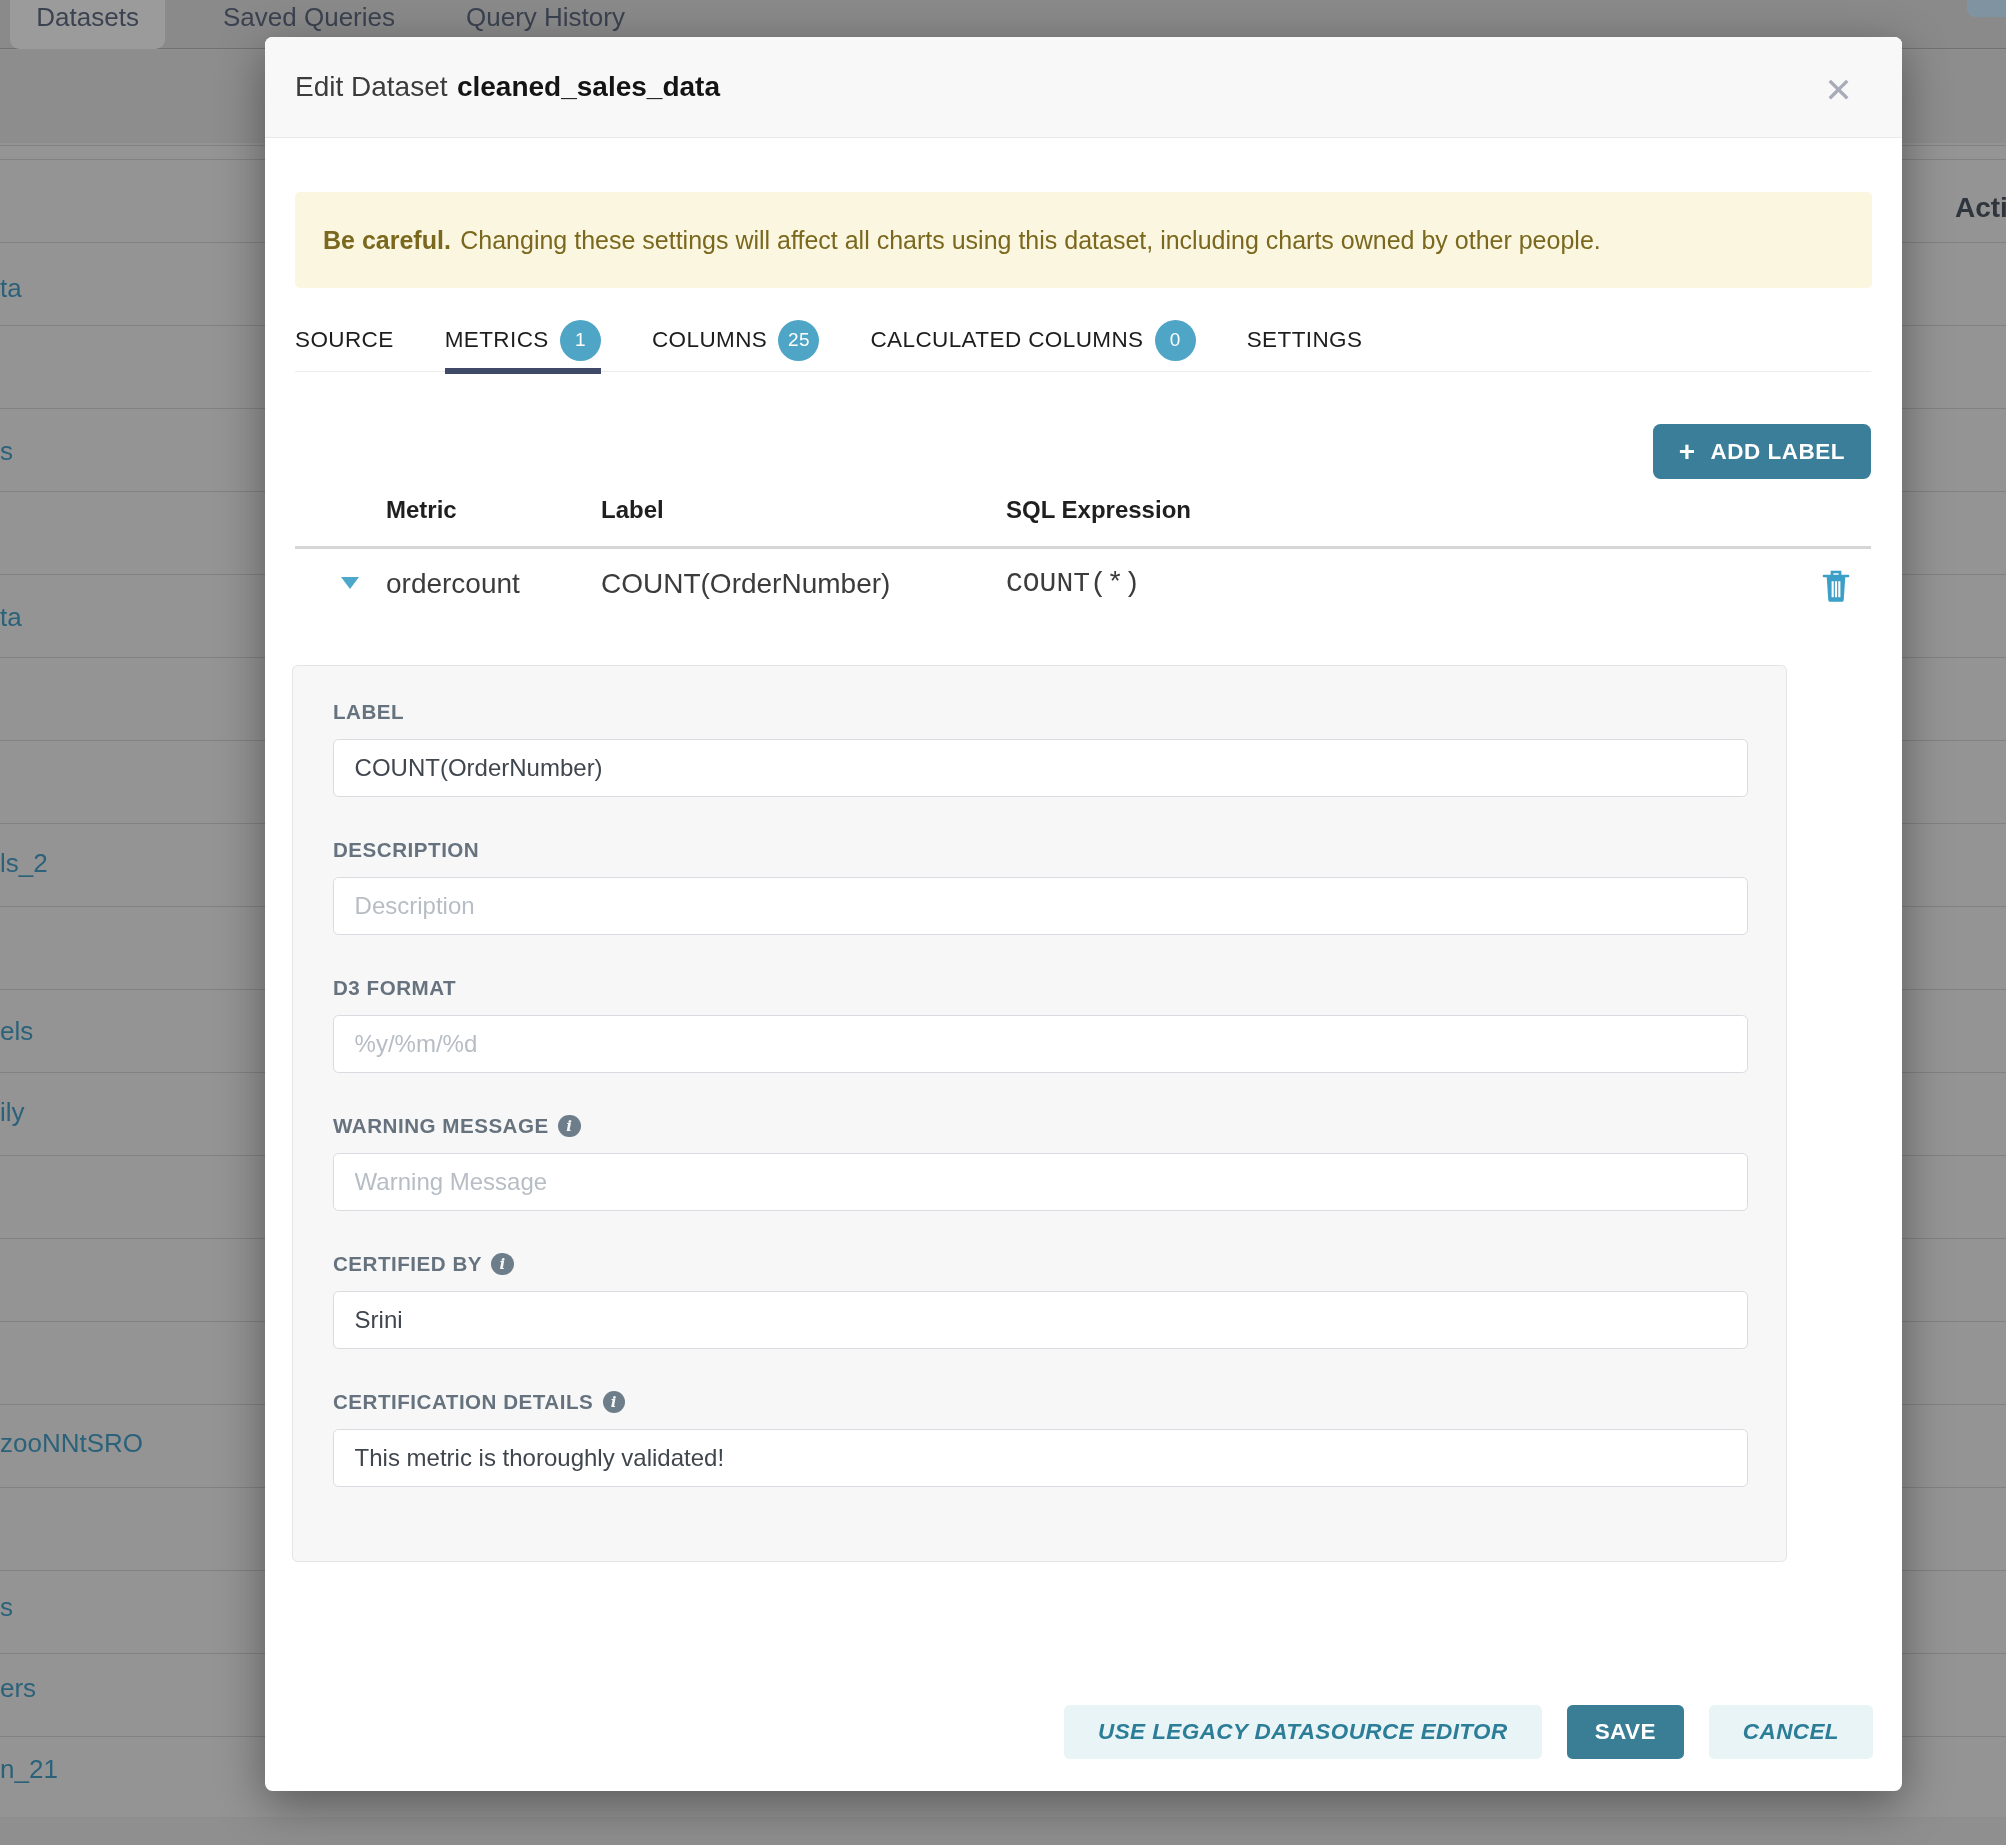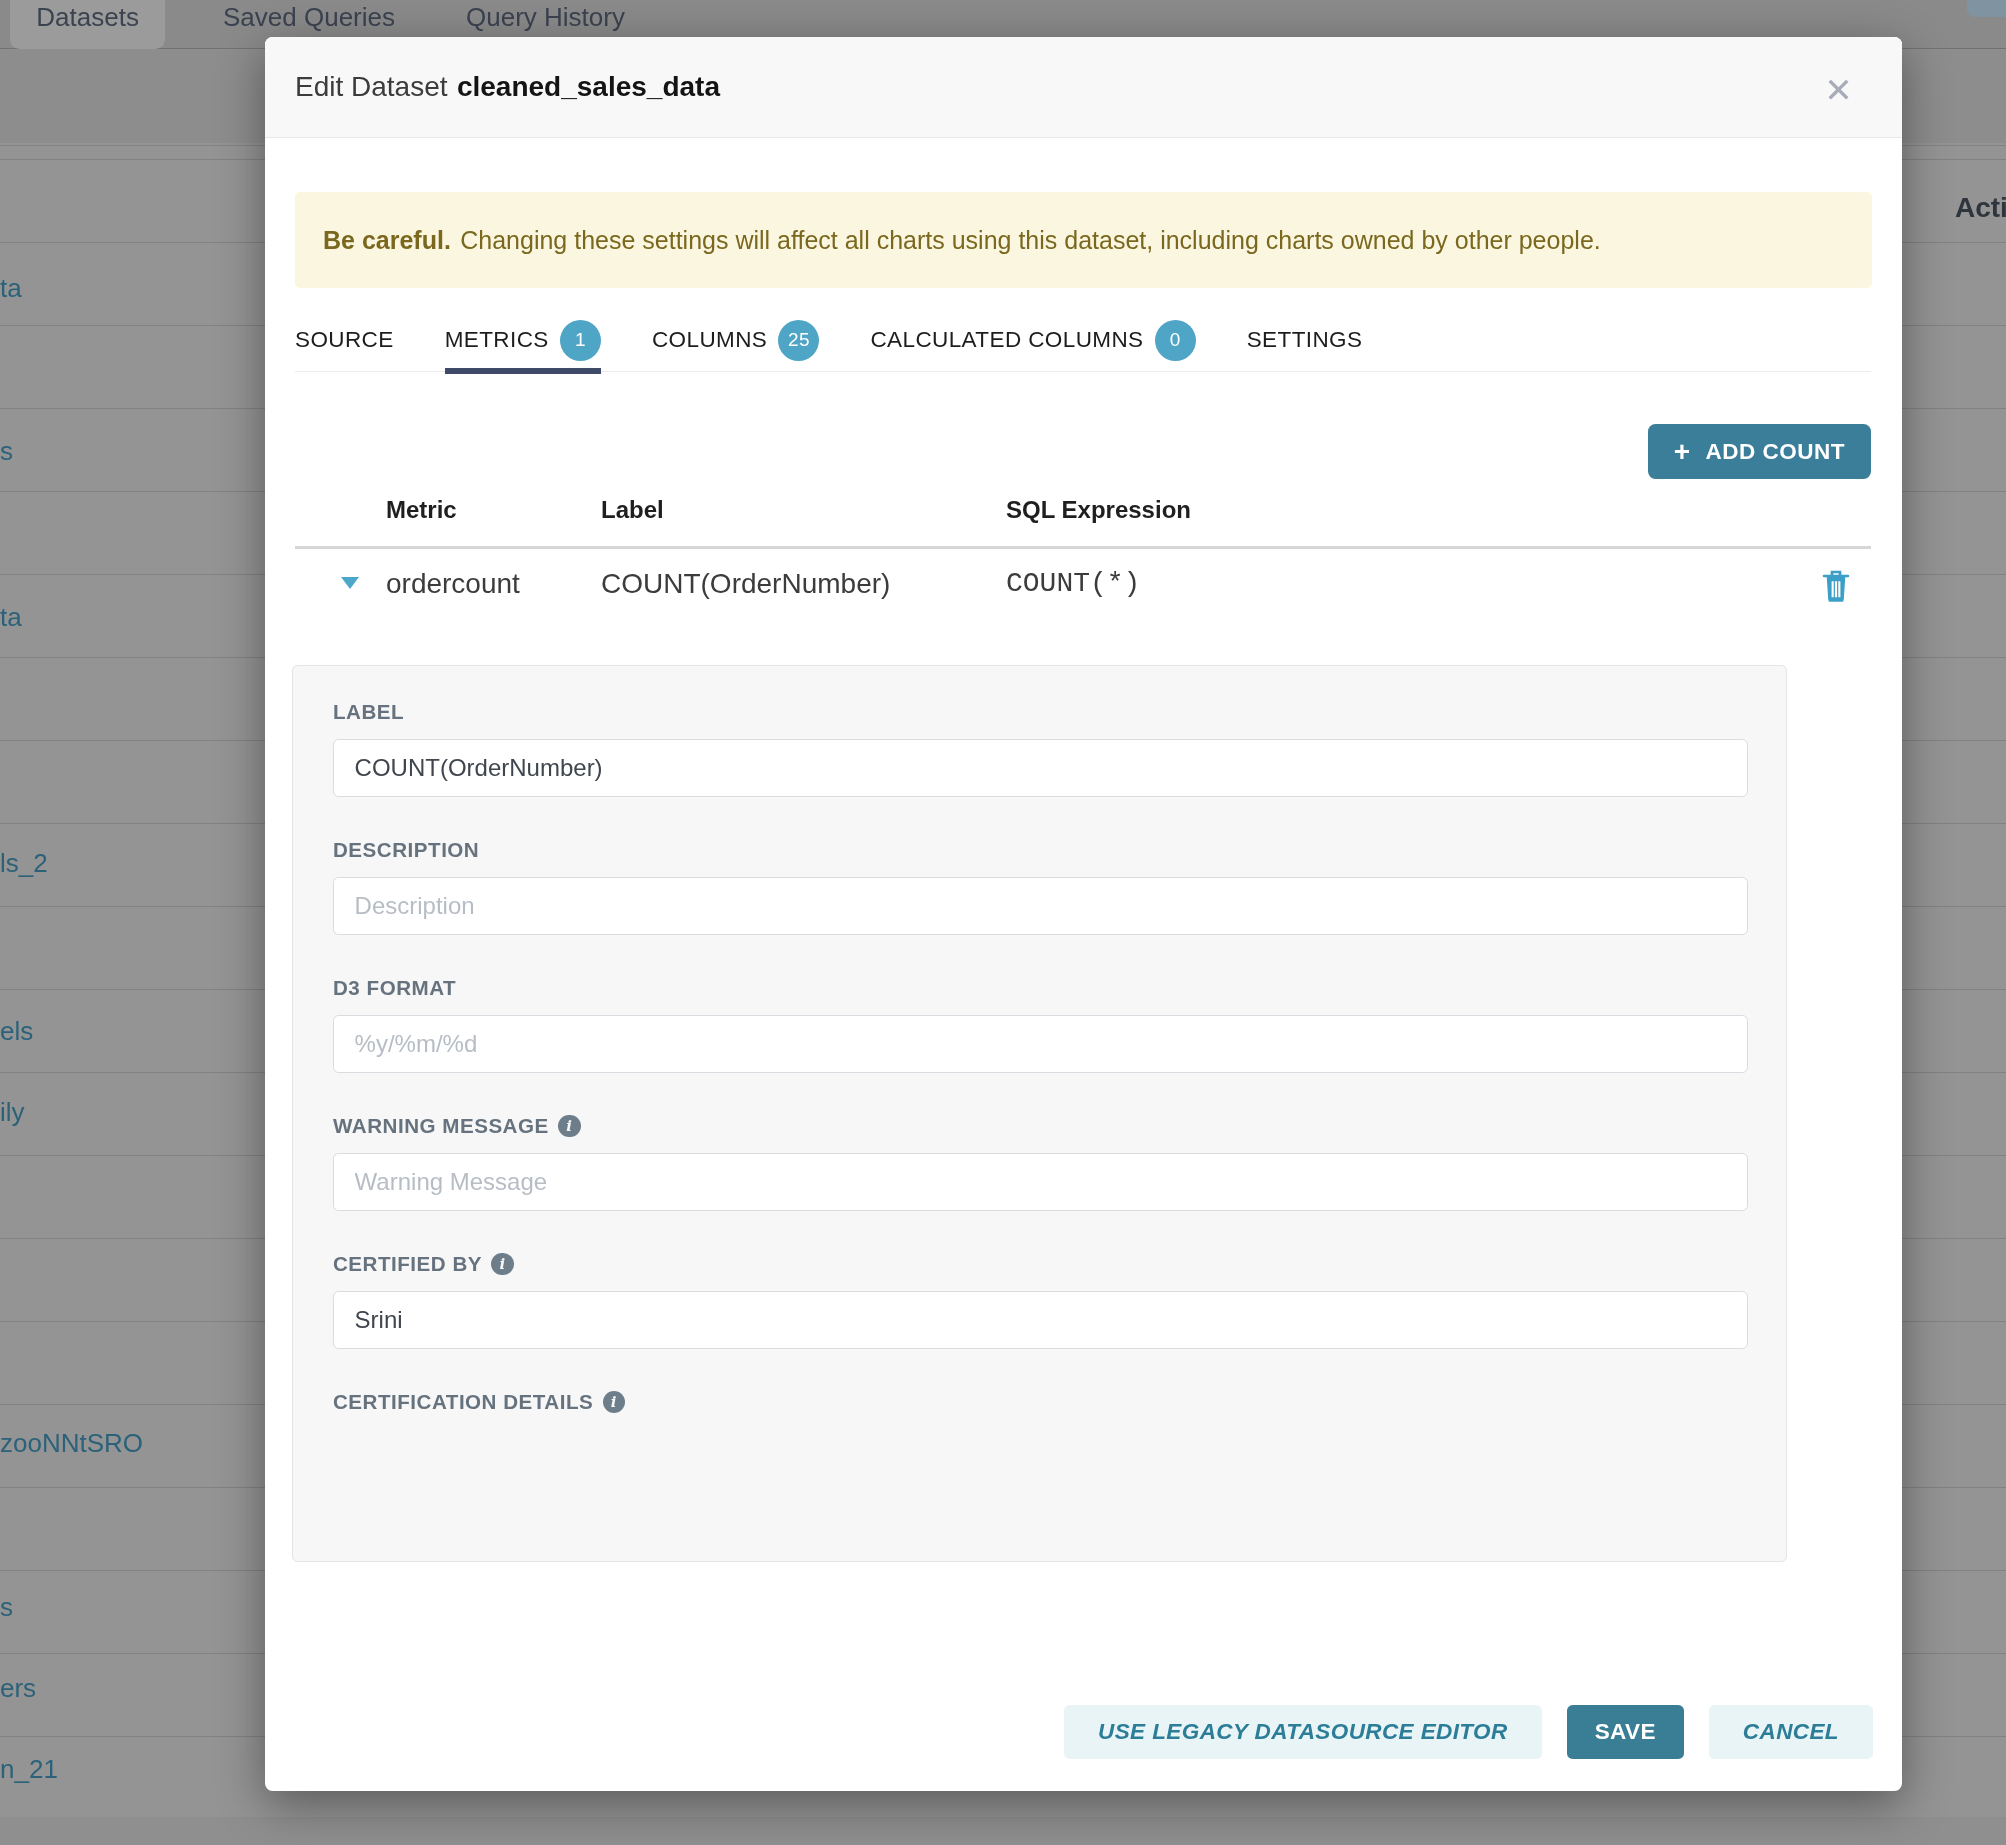--- a/index.html
+++ b/index.html
@@ -169,21 +169,21 @@
       <span>CALCULATED COLUMNS</span>
       <span class="tab-badge">0</span>
     </div>
     <div class="tab">
       <span>SETTINGS</span>
     </div>
   </div>
 
   <button class="add-item-btn">
     <span class="plus">+</span>
-    <span>ADD COUNT</span>
+    <span>ADD LABEL</span>
   </button>
 
   <div class="cols-header">
     <span class="col-metric">Metric</span>
     <span class="col-label">Label</span>
     <span class="col-sql">SQL Expression</span>
     <div class="cols-divider" style="top:50px;"></div>
   </div>
 
   <div class="metric-row">
@@ -238,20 +238,21 @@
         <span class="info-icon">i</span>
       </div>
       <input class="field-input" value="Srini" style="">
     </div>
 
     <div class="field-group">
       <div class="field-label">
         <span>CERTIFICATION DETAILS</span>
         <span class="info-icon">i</span>
       </div>
+      <input class="field-input" value="This metric is thoroughly validated!" style="">
     </div>
 
   </div>
 
   <div class="modal-footer">
     <button class="btn btn-light">USE LEGACY DATASOURCE EDITOR</button>
     <button class="btn btn-primary">SAVE</button>
     <button class="btn btn-light">CANCEL</button>
   </div>
 

